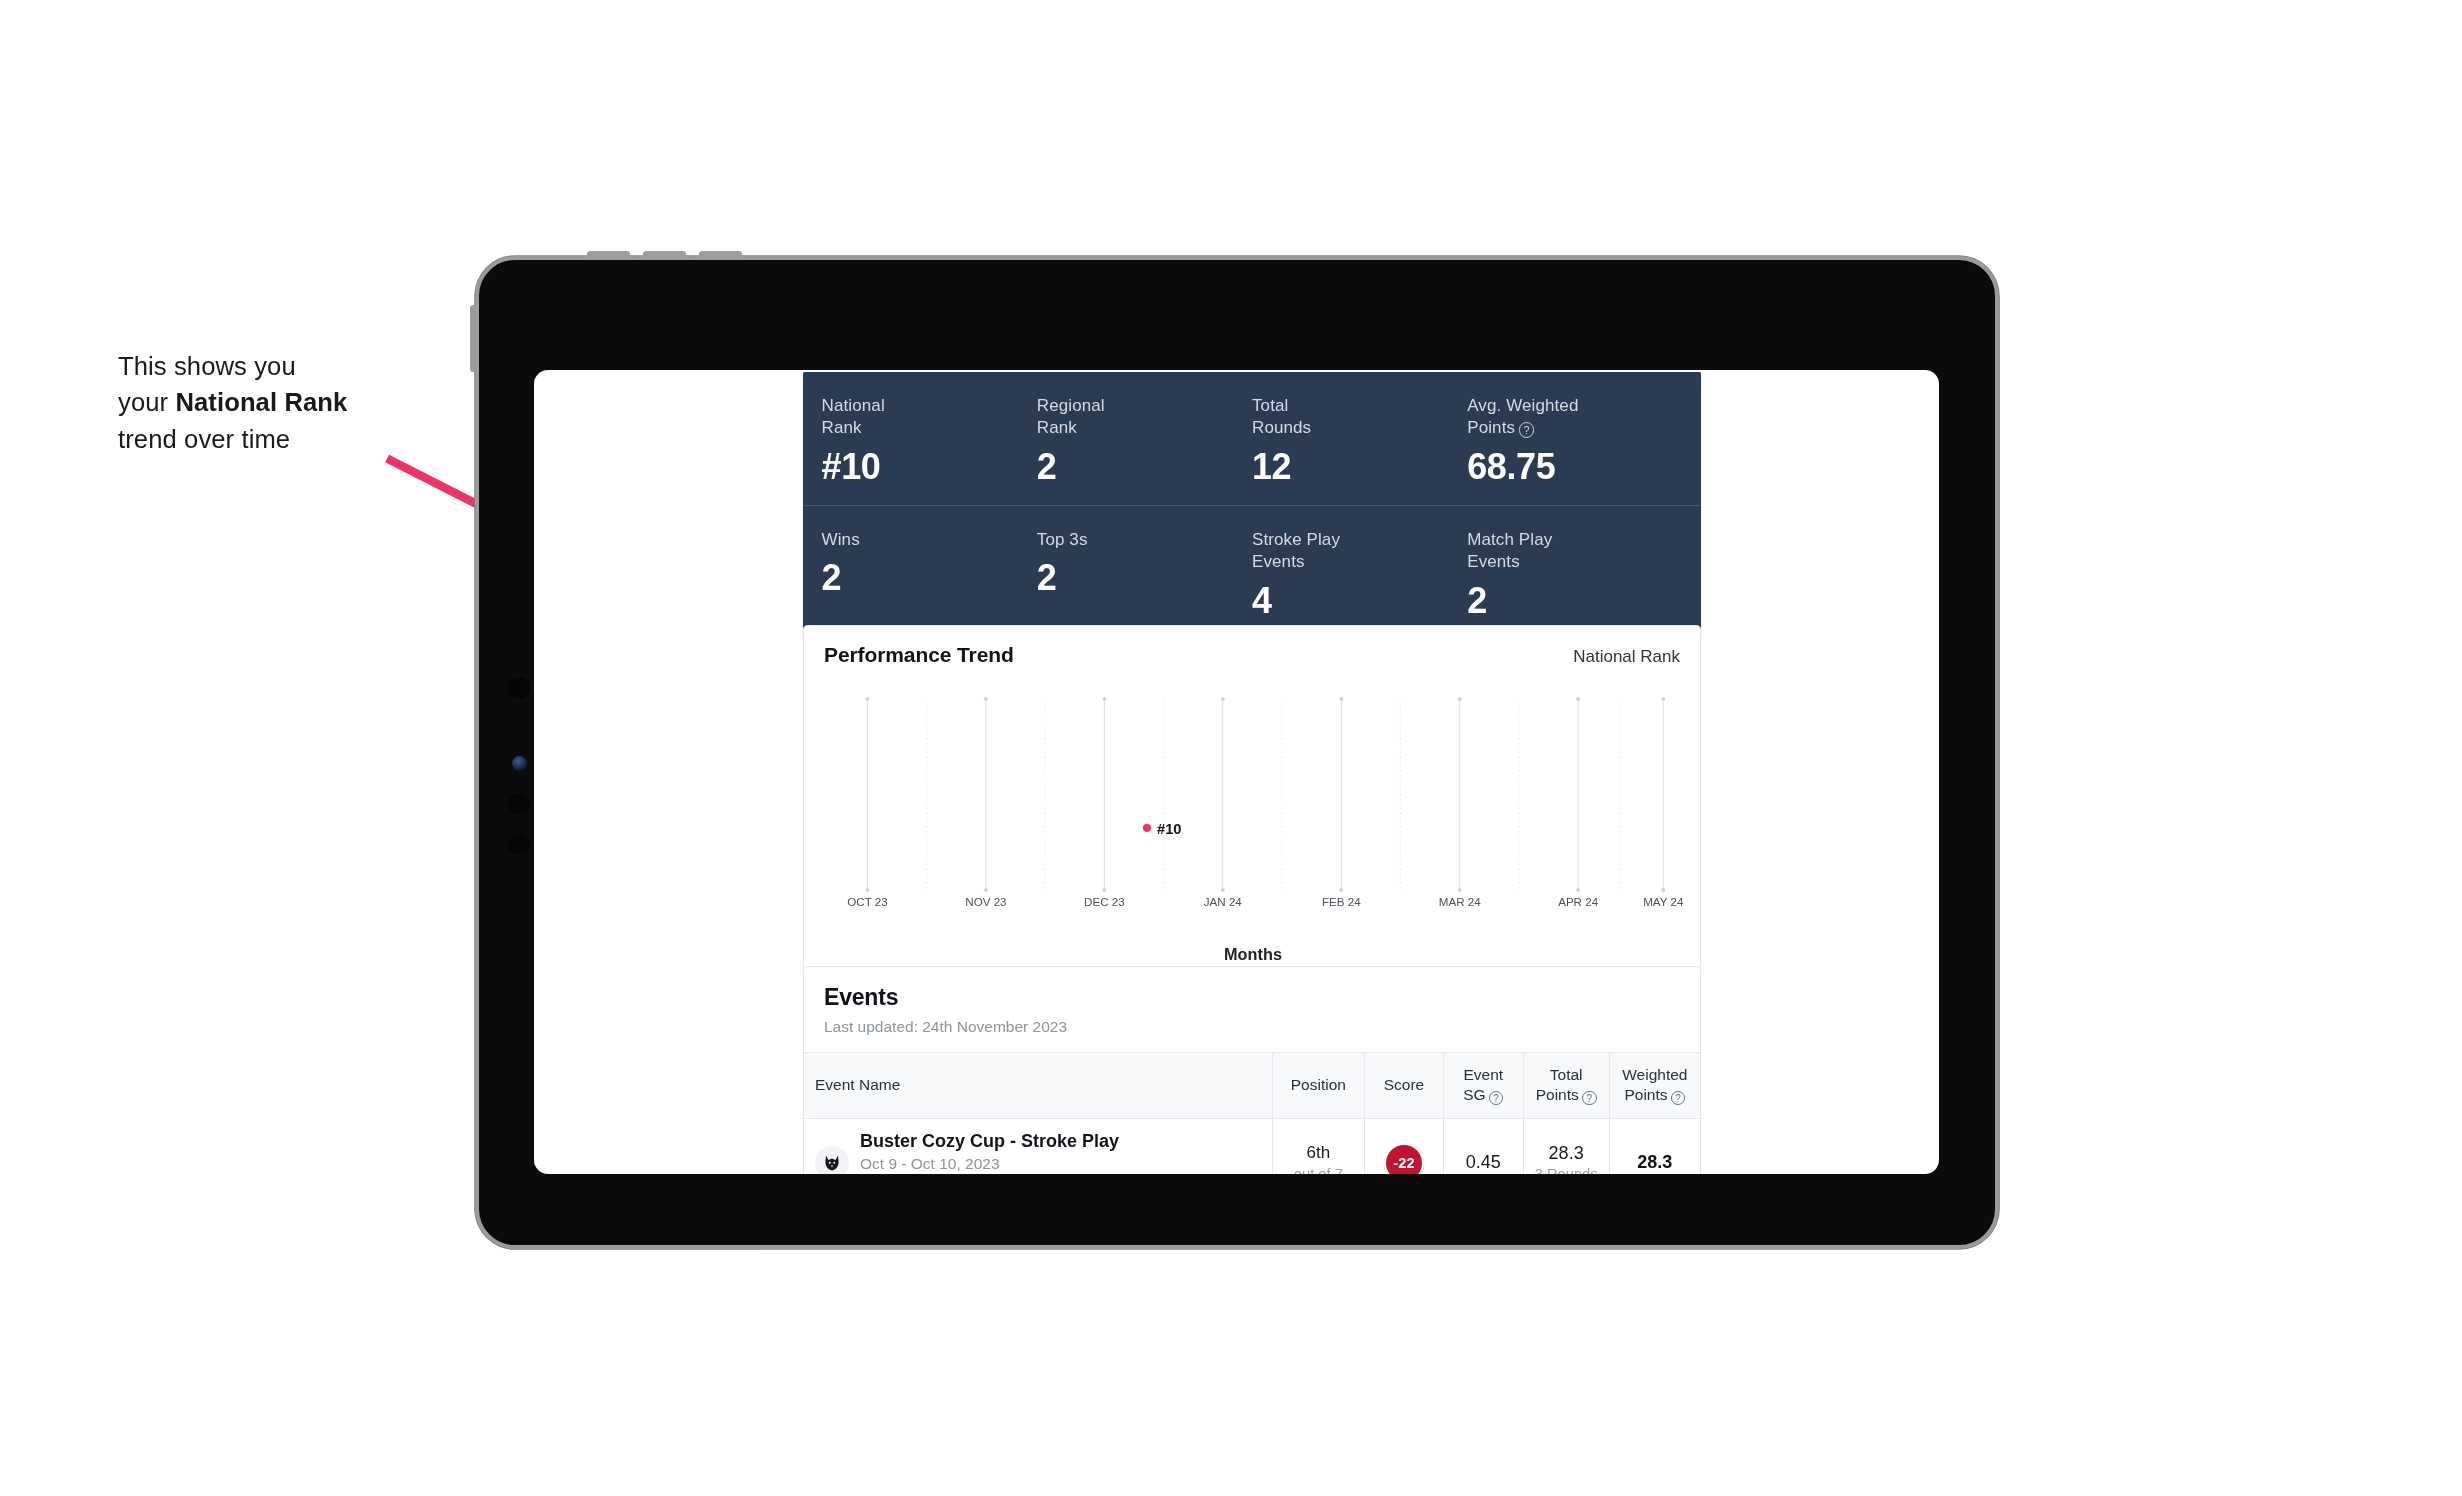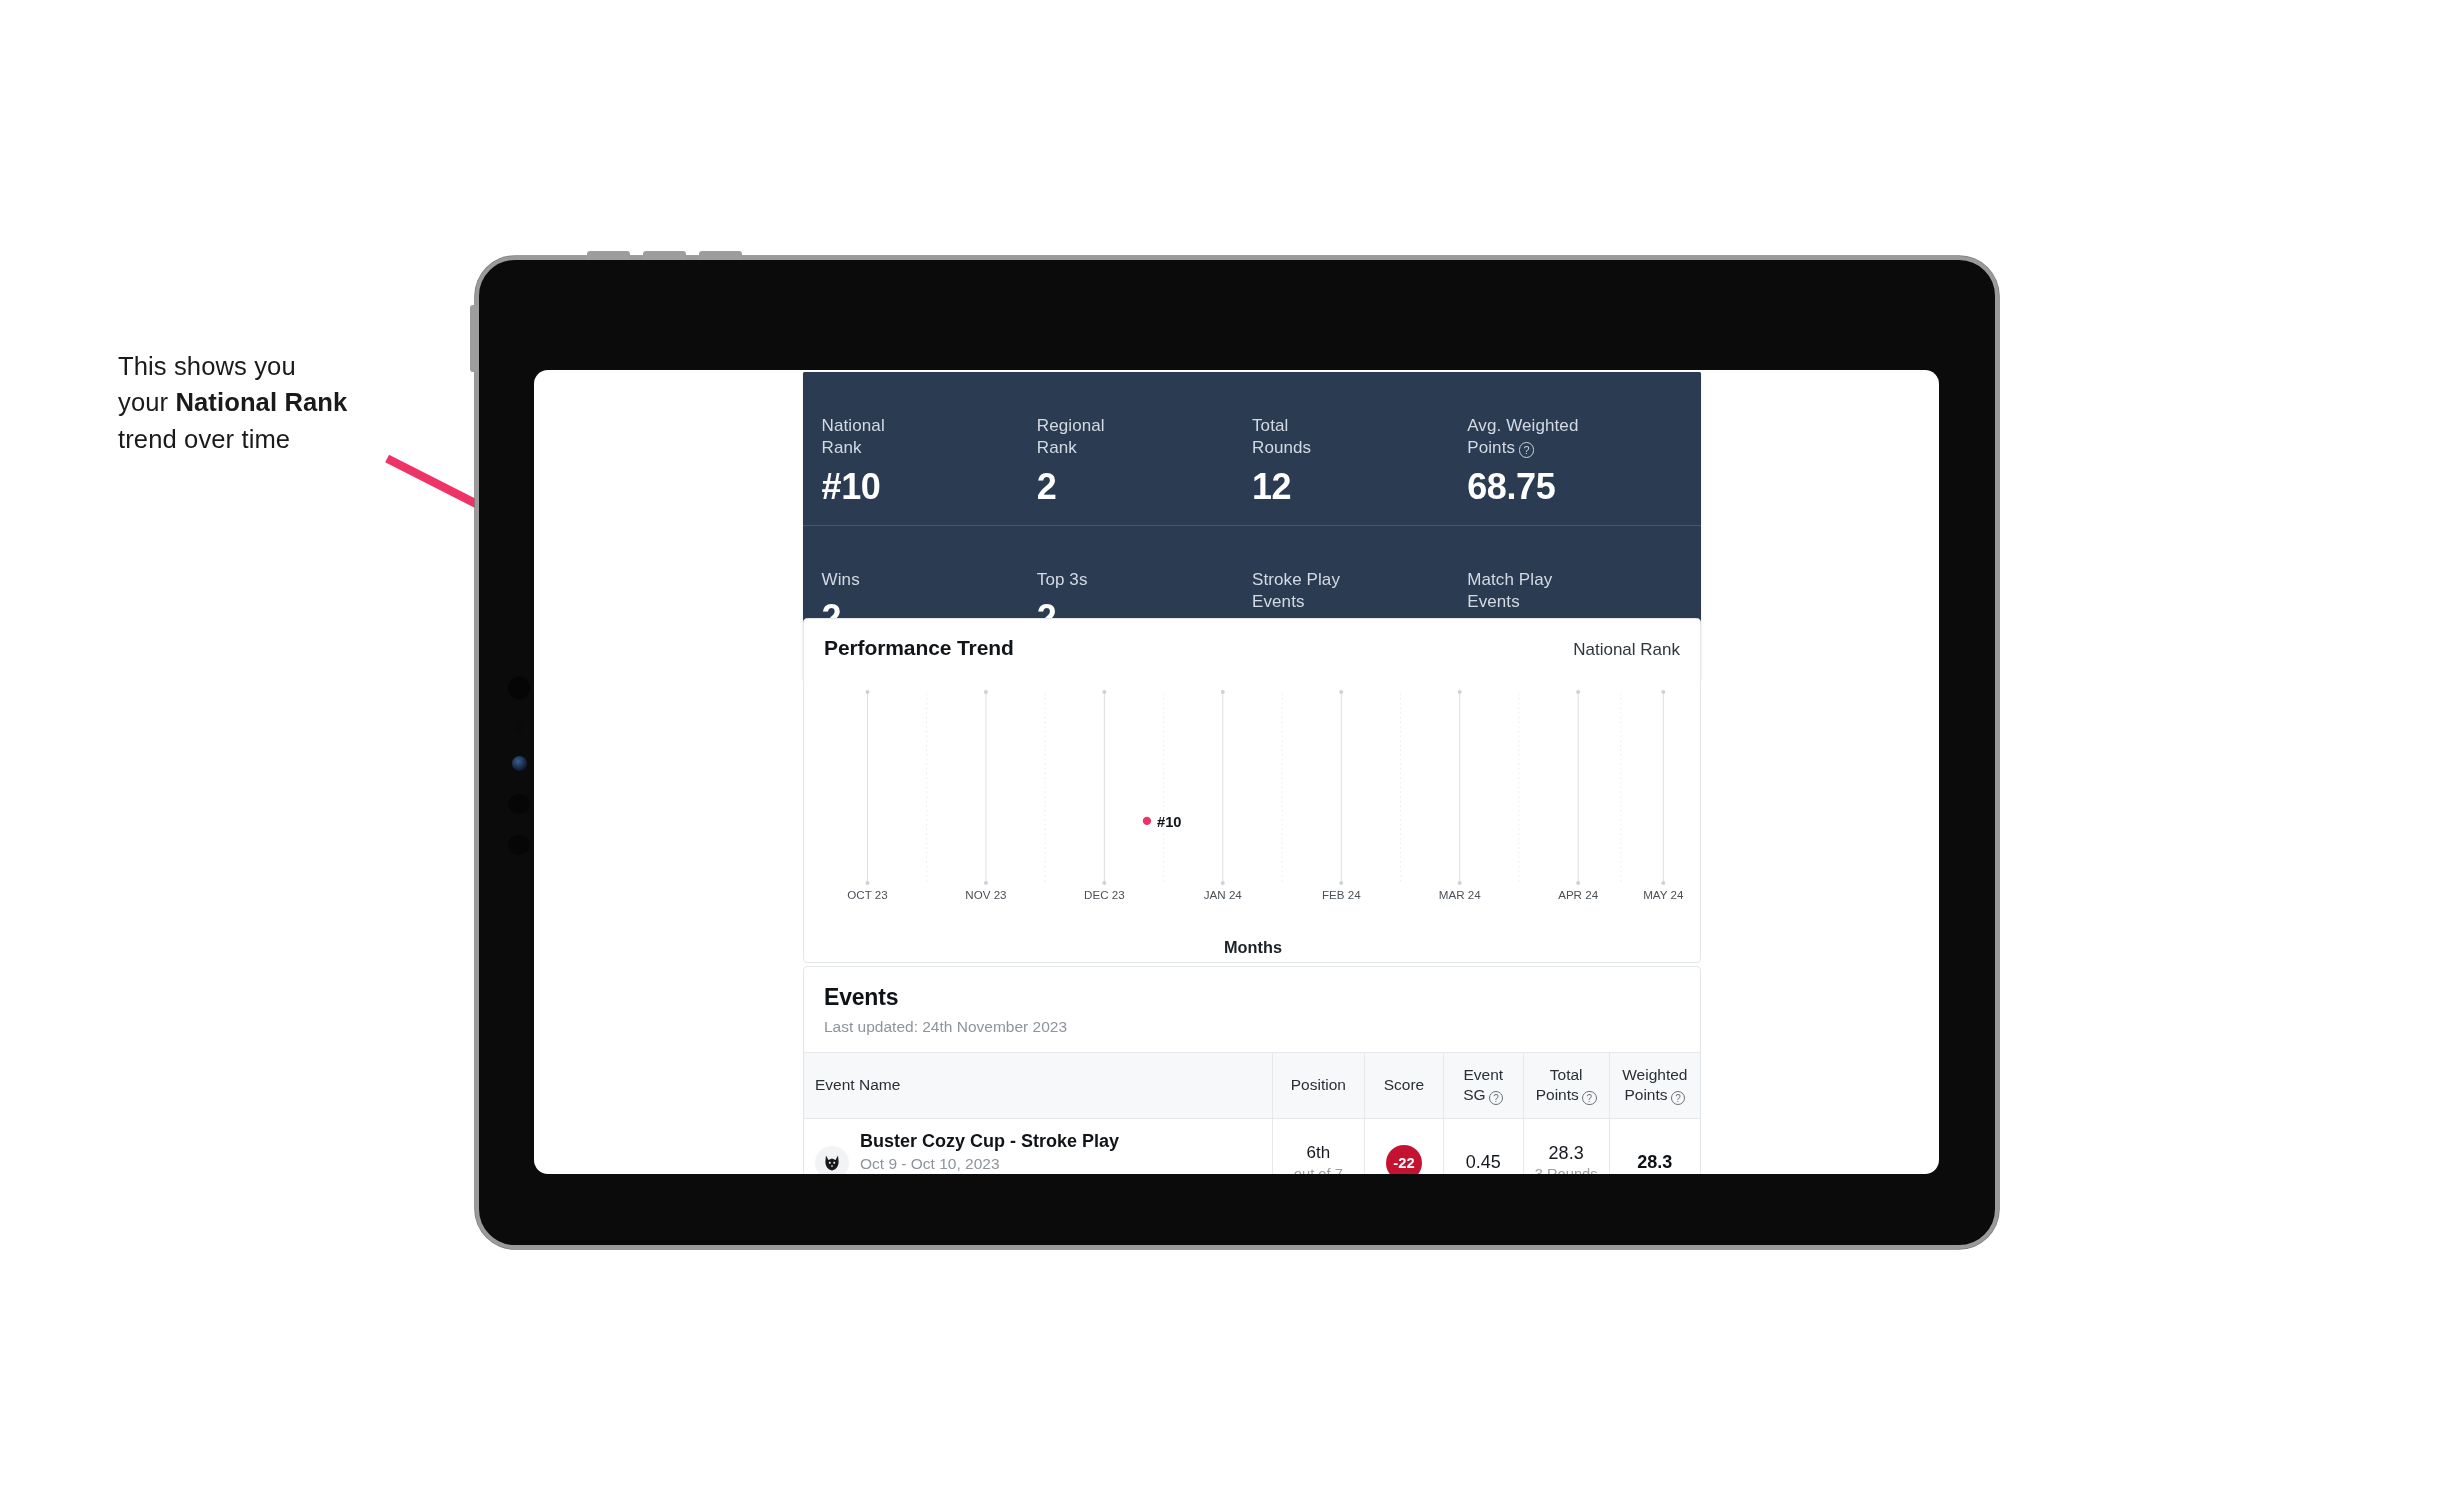--- a/index.html
+++ b/index.html
@@ -82,21 +82,21 @@
   .stats-panel {
     position: absolute;
     left: 0; top: 1.5px;
     width: 898px;
     background: #2b3b52;
     border-radius: 1.5px;
     box-shadow: 0 1.5px 3.1px rgba(0,0,0,.10);
   }
   .stats-row { display: flex; padding: 23px 18.6px 20px 18.6px; }
   .stats-row + .stats-row { border-top: 0.8px solid #48576c; }
-  .stat-cell { flex: 1 1 0; min-width: 0; margin-top: 20px; }
+  .stat-cell { flex: 1 1 0; min-width: 0; }
   .stat-label {
     font-size: 17px; line-height: 1.32;
     color: #d4dae3; font-weight: 400;
     letter-spacing: 0.1px;
     max-width: 147px;
   }
   .stat-value {
     margin-top: 9.3px;
     font-size: 36px; line-height: 1;
     color: #ffffff; font-weight: 700;
@@ -115,21 +115,21 @@
 
   
   .card {
     position: absolute;
     left: 0;
     width: 898px;
     background: #ffffff;
     border: 0.8px solid #e2e5e9;
     border-radius: 4.6px;
   }
-  #trend-card { top: 248px; height: 345px; }
+  #trend-card { top: 255px; height: 345px; }
   #events-card { top: 596px; height: 232px; }
 
   .card-head { padding: 17px 20px 0 20px; display: flex; align-items: baseline; justify-content: space-between; }
   .card-title { font-size: 21px; font-weight: 700; color: #111418; letter-spacing: -0.1px; }
   .card-side-label { font-size: 17px; color: #30363d; font-weight: 400; }
 
   
   .chart-wrap { position: absolute; left: 0; top: 56px; width: 898px; height: 225px; }
   .chart-svg { display: block; width: 898px; height: 225px; }
   .x-title {

